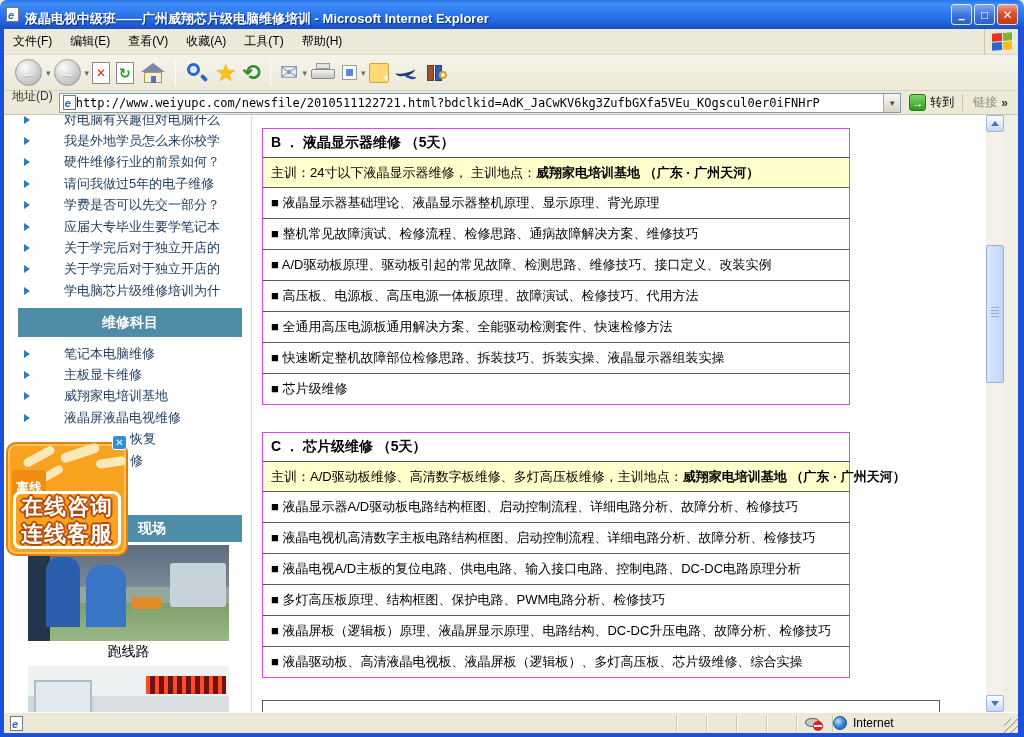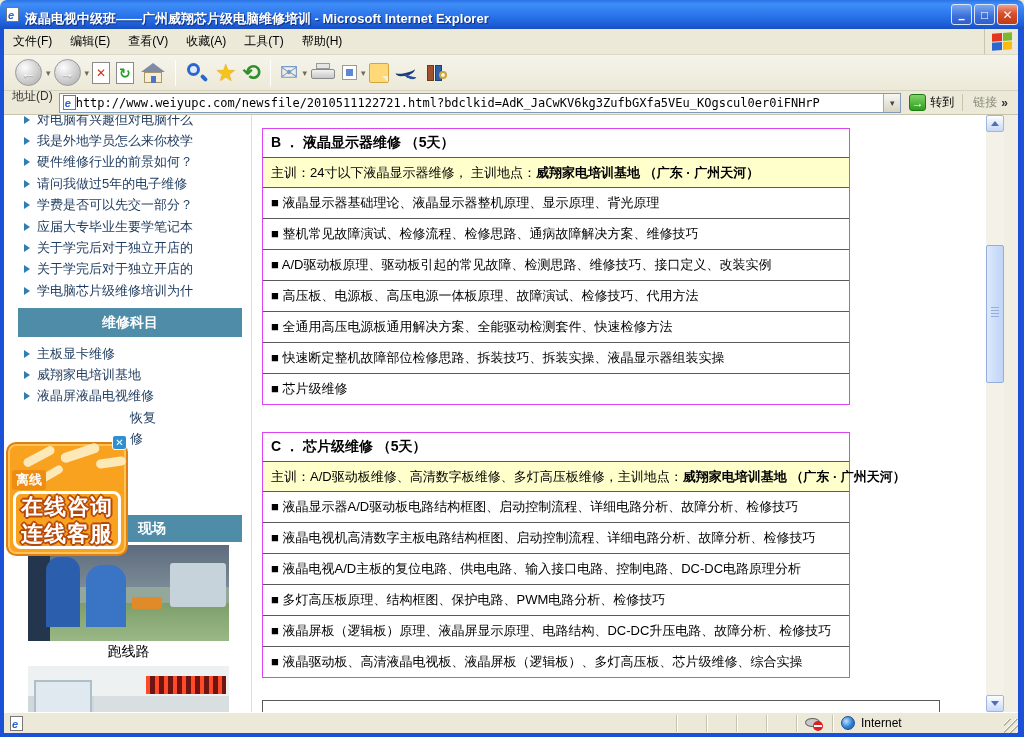--- a/index.html
+++ b/index.html
@@ -83,21 +83,21 @@
     display:flex; align-items:center; justify-content:center; font-weight:bold; font-size:12px; }
   .links { display:flex; align-items:center; gap:4px; border-left:1px solid #c9c4ae; padding:0 6px 0 10px; color:#8a8a7a; }
   .chev { color:#333; font-weight:bold; }
 
   
   .vp { position:absolute; left:4px; top:115px; width:982px; height:597px; background:#fff; overflow:hidden; }
   .side-sep { position:absolute; left:247px; top:0; width:1px; height:597px; background:#e2dfd2; }
 
   .faq-list,.subj-list { position:absolute; left:14px; width:228px; list-style:none; }
   .faq-list { top:-6px; } .subj-list { top:228px; }
-  .faq-list li,.subj-list li { height:21.4px; display:flex; align-items:center; font-size:13px; color:#1d3a5f; white-space:nowrap; overflow:hidden; }
+  .faq-list li,.subj-list li { height:21.4px; display:flex; align-items:center; font-size:13px; color:#1d3a5f; white-space:nowrap; overflow:hidden;gap:27px; }
   .tri { width:0; height:0; border-left:6px solid #2e7db6; border-top:4px solid transparent; border-bottom:4px solid transparent; margin:0 7px 0 6px; flex:0 0 auto; }
   li.covered { padding-left:112px; }
 
   .band { position:absolute; left:14px; width:224px; height:29px; background:#4e8ca8; color:#fff; font-weight:bold; font-size:14px;
     display:flex; align-items:center; justify-content:center; }
   .band.b1 { top:193px; }
   .band.b2 { top:400px; justify-content:flex-start; padding-left:120px; height:27px; }
 
   .photo { position:absolute; left:24px; width:201px; overflow:hidden; }
   .photo1 { top:430px; height:96px; background:#93a89b; }
@@ -117,21 +117,21 @@
   .photo2 .wall { position:absolute; left:66px; top:30px; width:135px; height:60px; background:#d9dfe0; }
 
   
   .ad { position:absolute; left:2px; top:327px; width:122px; height:114px; background:#f9a21f; border:2px solid #e07f12; border-radius:10px;
     box-shadow:inset 0 0 0 2px #fcc459; }
   .ad .ray { position:absolute; background:#fde9b8; border-radius:8px; }
   .ad .r1 { left:14px; top:8px; width:34px; height:9px; transform:rotate(-28deg); }
   .ad .r2 { left:52px; top:4px; width:40px; height:10px; transform:rotate(-18deg); }
   .ad .r3 { left:88px; top:14px; width:30px; height:9px; transform:rotate(-8deg); }
   .ad .r4 { left:30px; top:26px; width:26px; height:8px; transform:rotate(-30deg); }
-  .ad .badge { position:absolute; left:4px; top:26px; color:#fff; font-weight:bold; font-size:13px; background:#ef8d12; padding:1px 4px; border-radius:3px; }
+  .ad .badge { position:absolute; left:4px; top:26px; color:#fff; font-weight:bold; font-size:13px; background:#ef8d12; padding:9px 4px; border-radius:3px; }
   .ad .panel { position:absolute; left:5px; right:5px; top:47px; bottom:5px; border:3px solid #fff; border-radius:8px; background:#f9a21f;
     display:flex; flex-direction:column; align-items:center; justify-content:center; }
   .ad .big { font-size:22px; font-weight:bold; color:#fff; line-height:27px; letter-spacing:1px; white-space:nowrap;
     text-shadow:-2px 0 #b send54708; text-shadow:-2px 0 #b54708,2px 0 #b54708,0 -2px #b54708,0 2px #b54708,-1px -1px #b54708,1px 1px #b54708,-1px 1px #b54708,1px -1px #b54708; }
   .ad-close { position:absolute; left:108px; top:320px; width:15px; height:15px; background:#2f8fd0; border:1px solid #fff; border-radius:3px;
     color:#fff; font-size:10px; font-weight:bold; display:flex; align-items:center; justify-content:center; z-index:5; }
 
   
   .ctable { position:absolute; left:258px; width:588px; border:1px solid #d946ef; background:#fff; font-size:13px; color:#000;text-align:right; }
   .tb { top:13px; } .tc { top:317px; }
@@ -155,21 +155,21 @@
 
   
   .statusbar { position:absolute; left:4px; top:712px; width:1014px; height:21px; background:#ECE9D8; border-top:1px solid #fff;
     display:flex; align-items:center; font-size:12px; color:#000; }
   .st-main { flex:1; display:flex; align-items:center; padding-left:6px; }
   .st-pane { width:30px; height:17px; border-left:1px solid #c8c4b2; box-shadow:inset 1px 0 0 #fff; }
   .st-privacy { width:36px; height:17px; border-left:1px solid #c8c4b2; box-shadow:inset 1px 0 0 #fff; position:relative; }
   .eye { position:absolute; left:8px; top:3px; width:15px; height:9px; background:#c8c8c8; border:1px solid #666; border-radius:50%; }
   .noent { position:absolute; left:16px; top:6px; width:10px; height:10px; background:#e02020; border-radius:50%; }
   .noent i { position:absolute; left:1px; top:4px; width:8px; height:2px; background:#fff; }
-  .st-zone { width:170px; height:17px; border-left:1px solid #c8c4b2; box-shadow:inset 1px 0 0 #fff; display:flex; align-items:center; gap:6px; padding-left:8px; }
+  .st-zone { width:170px; height:17px; border-left:1px solid #c8c4b2; box-shadow:inset 1px 0 0 #fff; display:flex; align-items:center; gap:6px; padding-left:0; }
   .globe { width:14px; height:14px; border-radius:50%; background:radial-gradient(circle at 35% 35%,#bfe0ff,#2f7fd0 55%,#1b5fae); border:1px solid #1b4f92; }
   .grip { width:14px; height:14px; margin-left:2px; align-self:flex-end;
     background:repeating-linear-gradient(135deg,transparent 0 3px,#fff 3px 4px,#b8b29a 4px 5px); }
 </style>
 </head>
 <body>
 
 <div id="window">
 
   <div class="titlebar">
@@ -345,20 +345,24 @@
           <span class="tri"></span>
           <span>学电脑芯片级维修培训为什</span>
         </li>
     </ul>
 
     <div class="band b1">
         <span>维修科目</span>
       </div>
 
     <ul class="subj-list">
+      <li>
+          <span class="tri"></span>
+          <span>笔记本电脑维修</span>
+        </li>
       <li>
           <span class="tri"></span>
           <span>主板显卡维修</span>
         </li>
       <li>
           <span class="tri"></span>
           <span>威翔家电培训基地</span>
         </li>
       <li>
           <span class="tri"></span>

